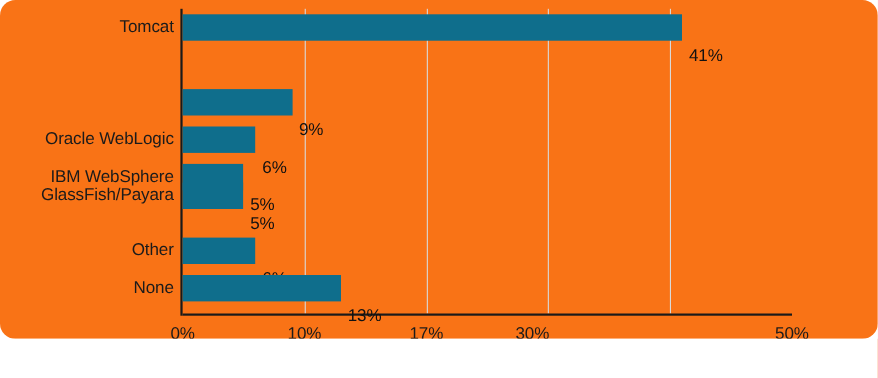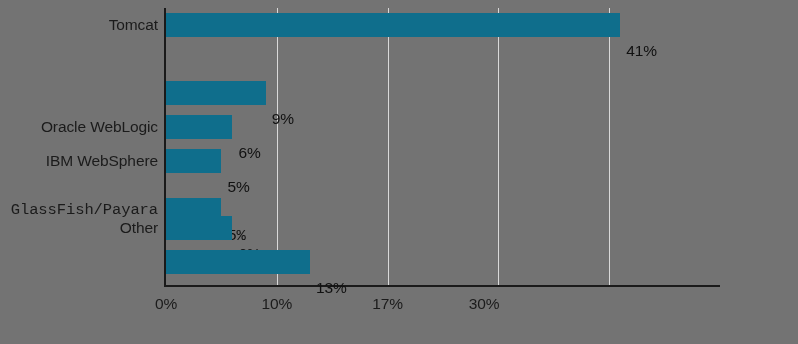--- a/index.html
+++ b/index.html
@@ -8,23 +8,24 @@
     background: #ffffff;
   }
   body {
     font-family: "Liberation Sans", sans-serif;
     -webkit-font-smoothing: antialiased;
   }
 
   #chart-root {
     position: relative;
     width: 798px;
-    height: 344px;
-    background: #737373;
+    height: 308px;
+    background: #f97316;
     overflow: hidden;
+    border-radius: 14px;
   }
 
   
 
   .plot-area {
     position: absolute;
     left: 166px;
     top: 8px;
     width: 554px;
     height: 277px;
@@ -155,36 +156,38 @@
       <div class="row" style="top: 106.7px;">
         <div class="cat-label">Oracle WebLogic</div>
         <div class="bar" style="width: 66.48px; background: rgb(15, 110, 140);"></div>
         <div class="val-label" style="left: 238.48px;">6%</div>
       </div>
       <div class="row" style="top: 140.6px;">
         <div class="cat-label">IBM WebSphere</div>
         <div class="bar" style="width: 55.4px; background: rgb(15, 110, 140);"></div>
         <div class="val-label" style="left: 227.4px;">5%</div>
       </div>
-      <div class="row" style="top: 190px; font-family: Liberation Mono, monospace;">
+      <div class="row" style="top: 158px;">
         <div class="cat-label">GlassFish/Payara</div>
         <div class="bar" style="width: 55.4px; background: rgb(15, 110, 140);"></div>
         <div class="val-label" style="left: 227.4px;">5%</div>
       </div>
       <div class="row" style="top: 208.4px;">
         <div class="cat-label">Other</div>
         <div class="bar" style="width: 66.48px; background: rgb(15, 110, 140);"></div>
         <div class="val-label" style="left: 238.48px;">6%</div>
       </div>
       <div class="row" style="top: 242.3px;">
+        <div class="cat-label">None</div>
         <div class="bar" style="width: 144.04px; background: rgb(15, 110, 140);"></div>
         <div class="val-label" style="left: 316.04px;">13%</div>
       </div>
     </div>
 
   <div class="xticks" id="xticks">
       <div class="xtick" style="left: 166px;">0%</div>
       <div class="xtick" style="left: 276.8px;">10%</div>
       <div class="xtick" style="left: 387.6px;">17%</div>
       <div class="xtick" style="left: 484px;">30%</div>
+      <div class="xtick" style="left: 720px;">50%</div>
     </div>
 
 </div>
 
 </body></html>

